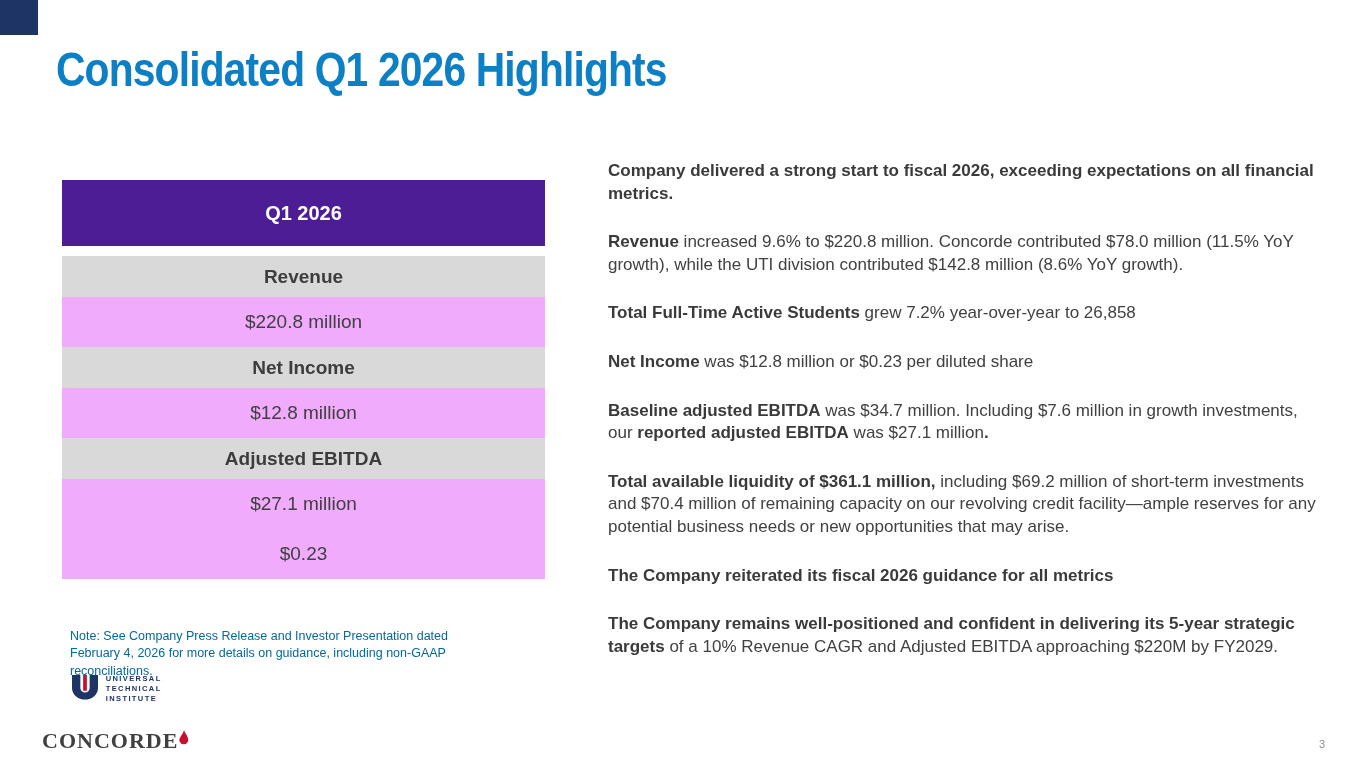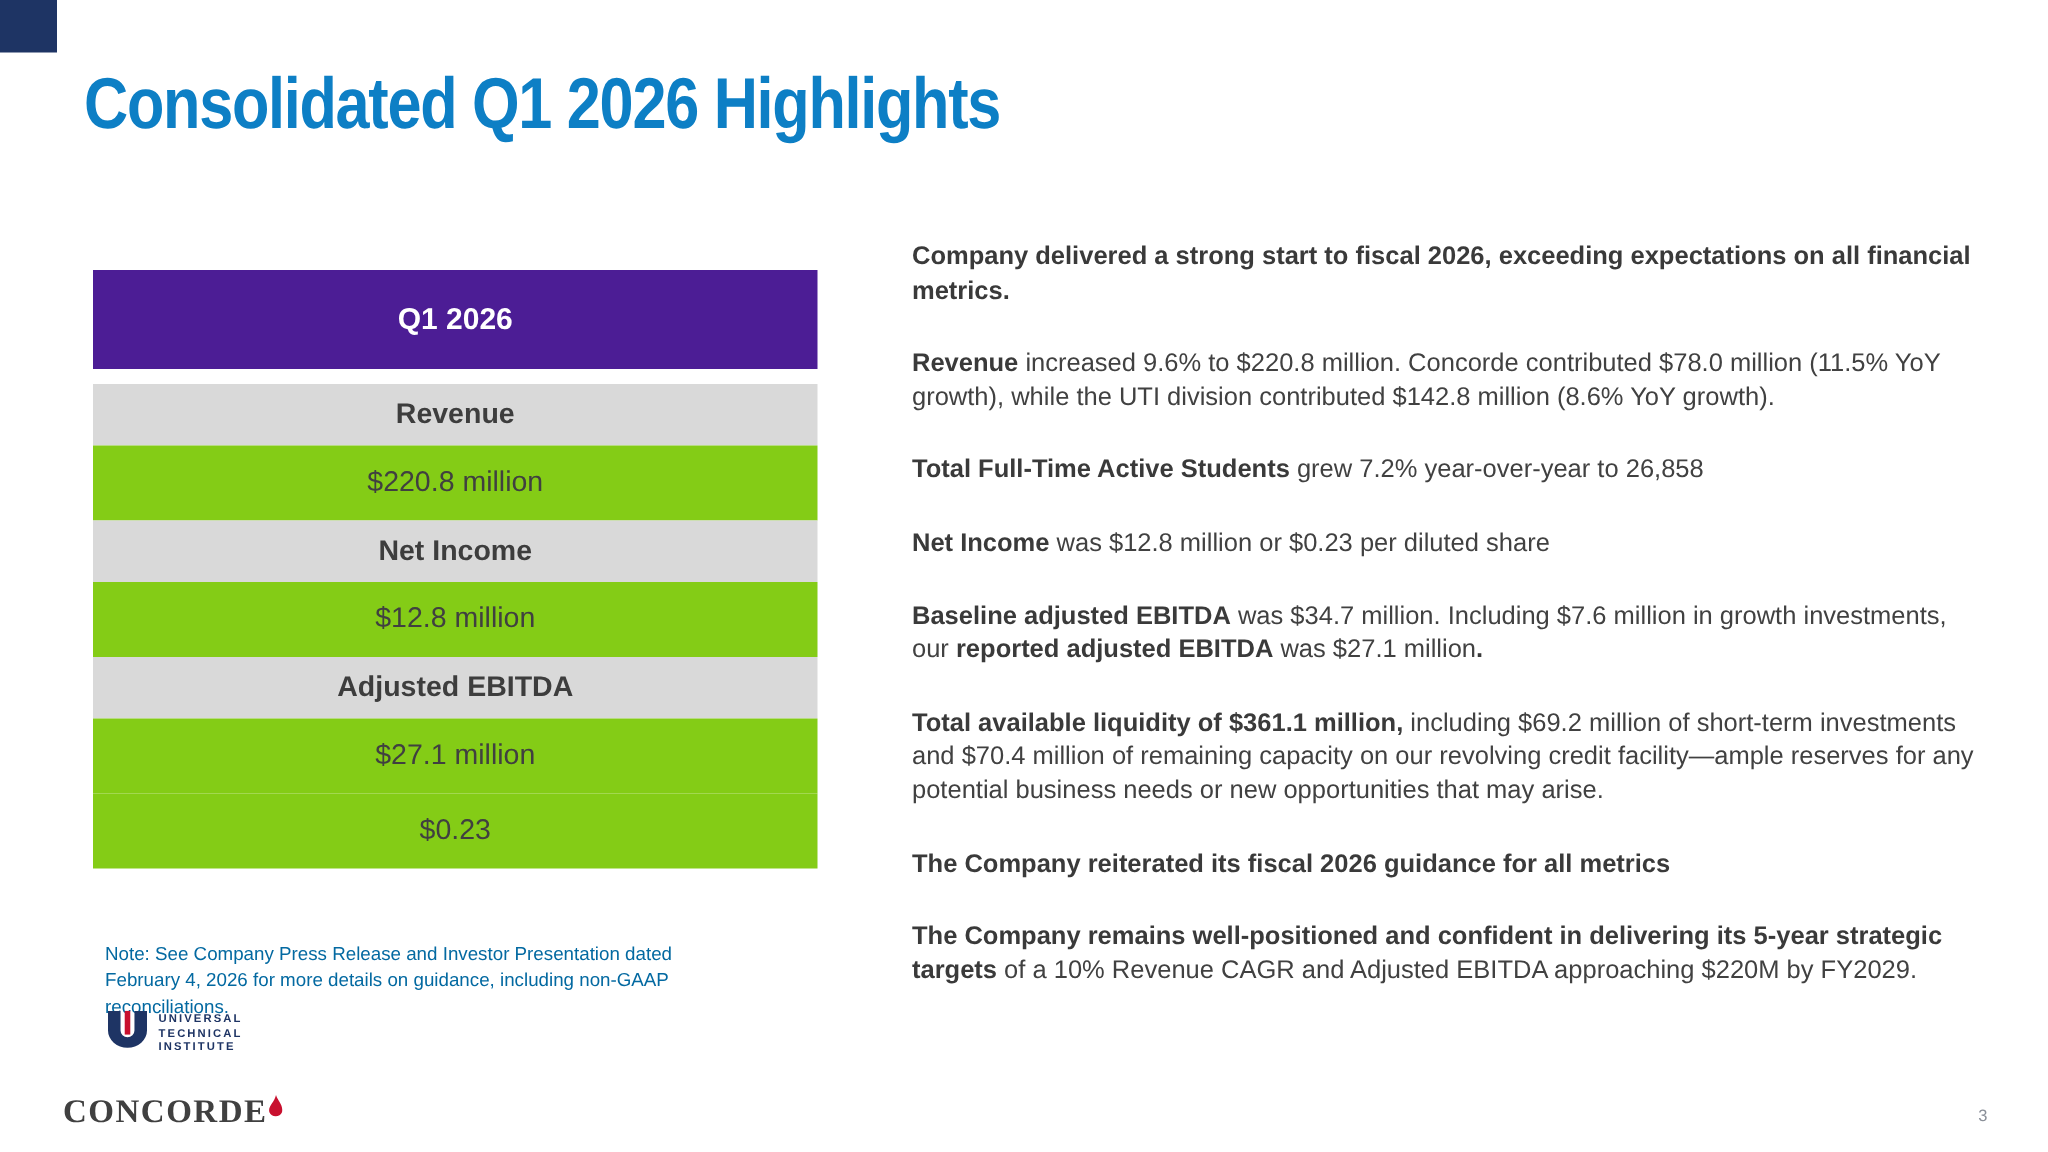--- a/index.html
+++ b/index.html
@@ -37,21 +37,21 @@
     color:#ffffff; font-weight:700; font-size:20px;
     display:flex; align-items:center; justify-content:center;
     margin-bottom:10px;
   }
   .metric-label {
     height:41px; background:#d9d9d9;
     display:flex; align-items:center; justify-content:center;
     font-weight:700; font-size:19px; color:#3d3d3d;
   }
   .metric-value {
-    height:50px; background:#84cc16;
+    height:50px; background:#f0abfc;
     display:flex; align-items:center; justify-content:center;
     font-size:19px; color:#404040;
   }
 
   .footnote {
     position:absolute; left:70px; top:628px; width:424px;
     font-size:12.5px; line-height:1.38; color:#0369a1;
   }
 
   .highlights {

